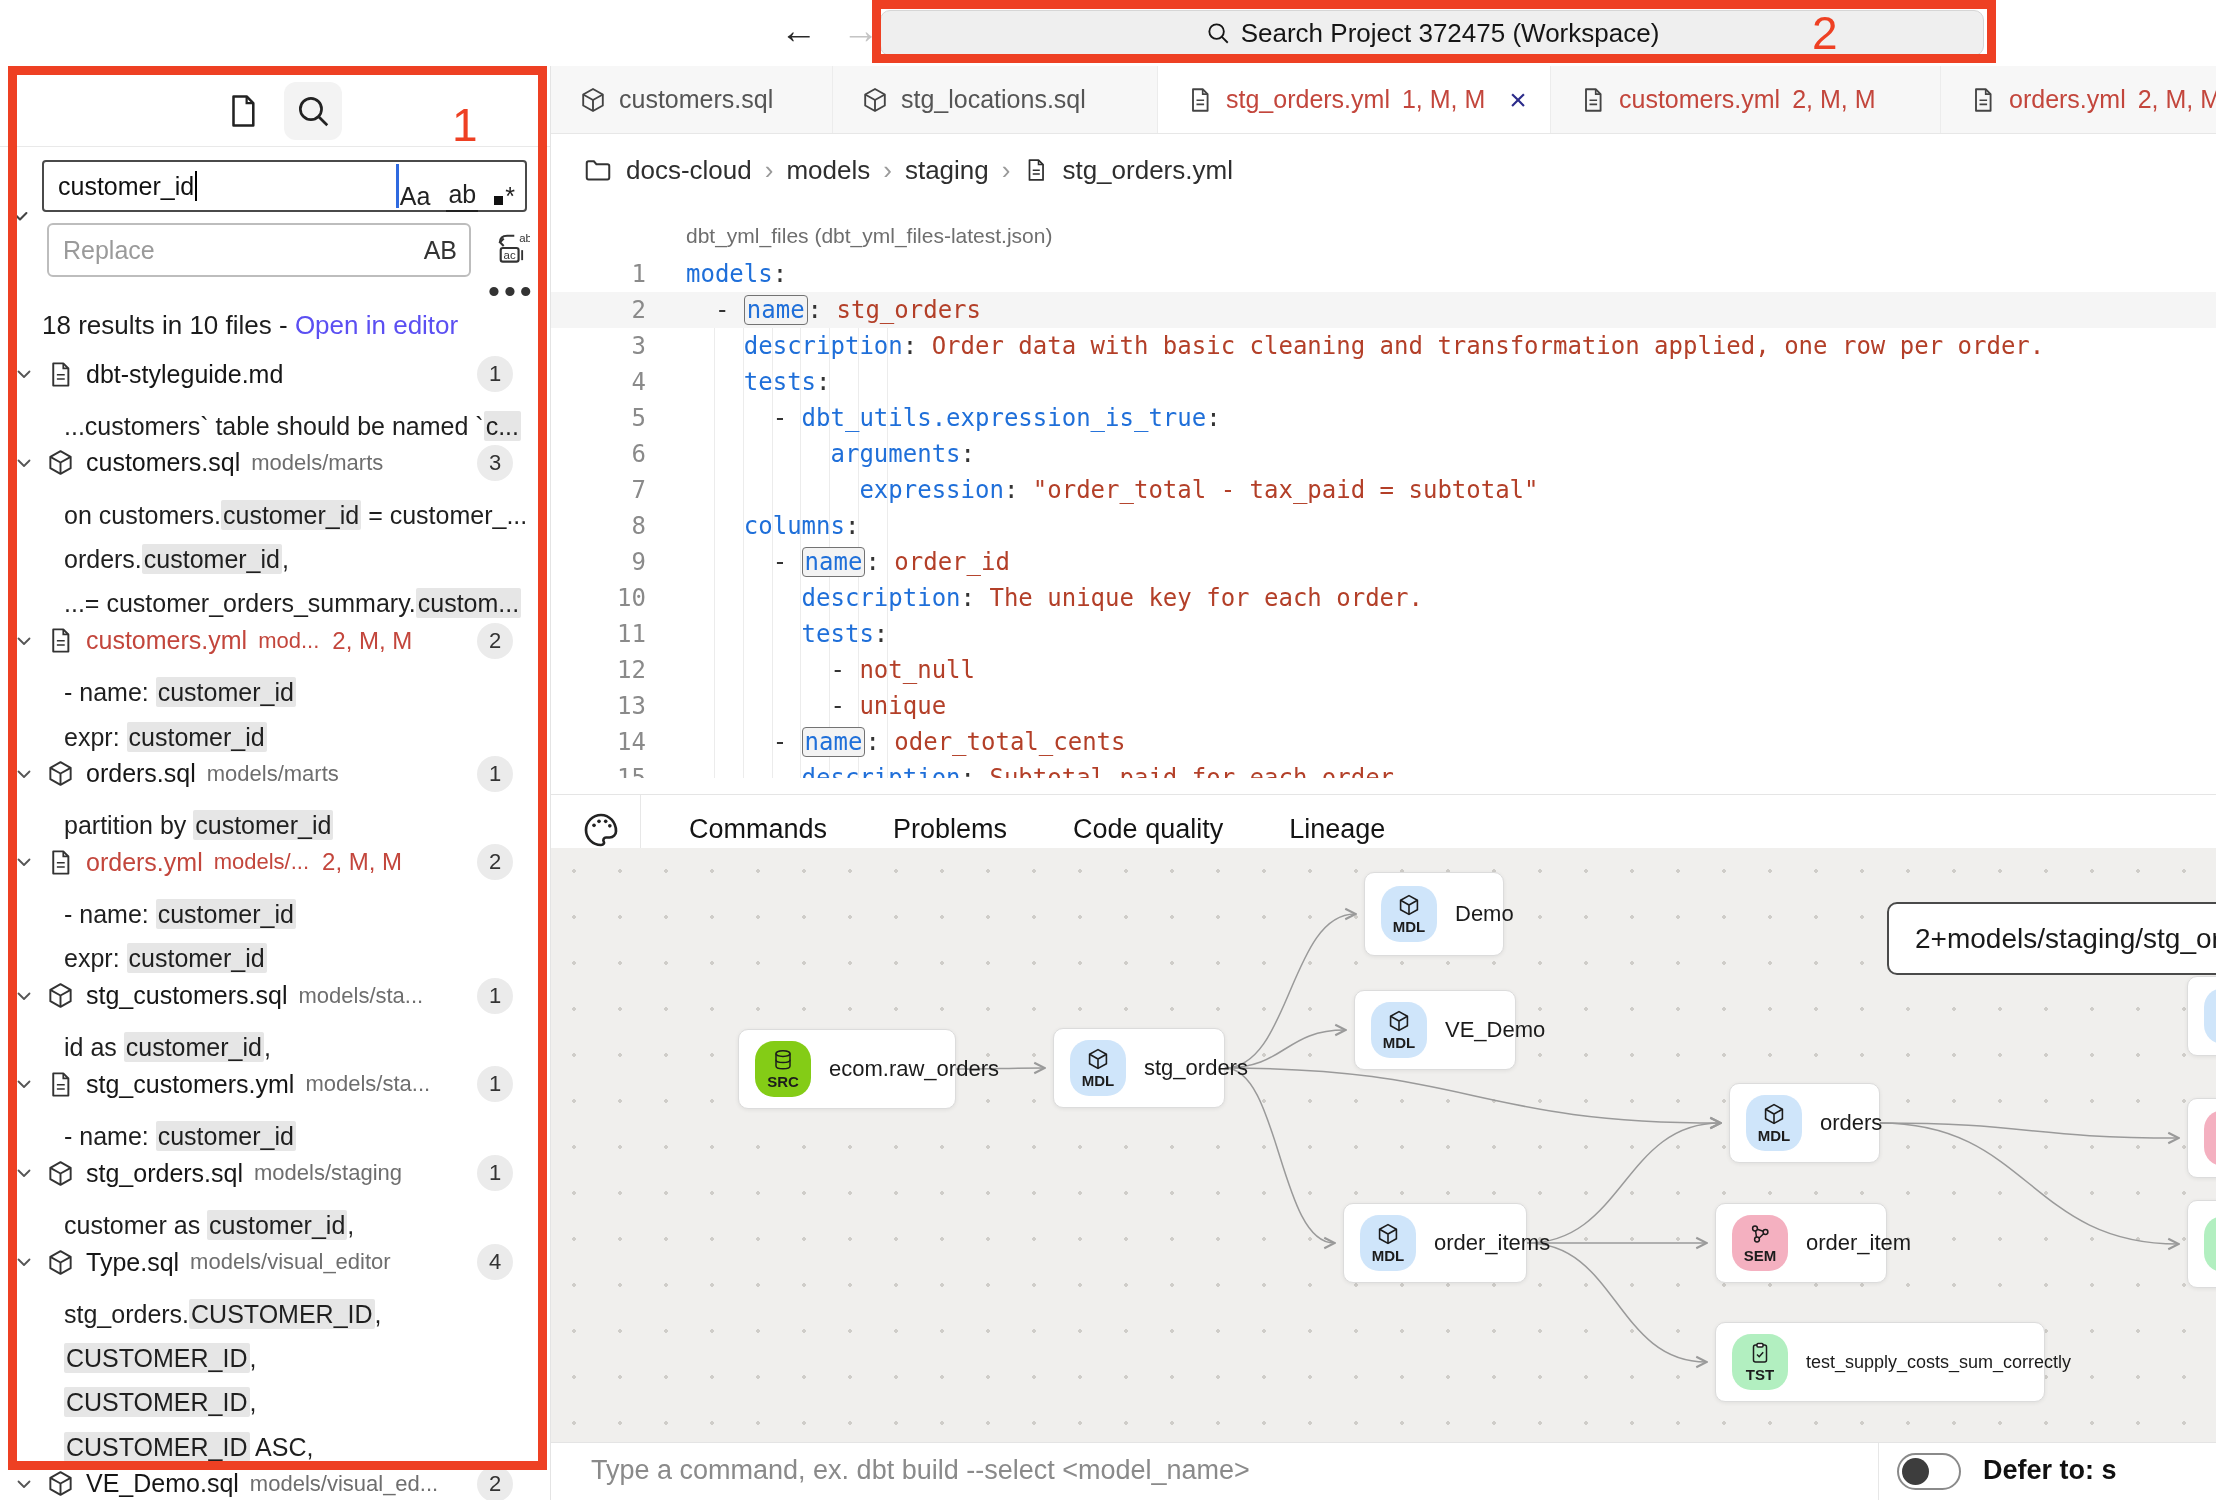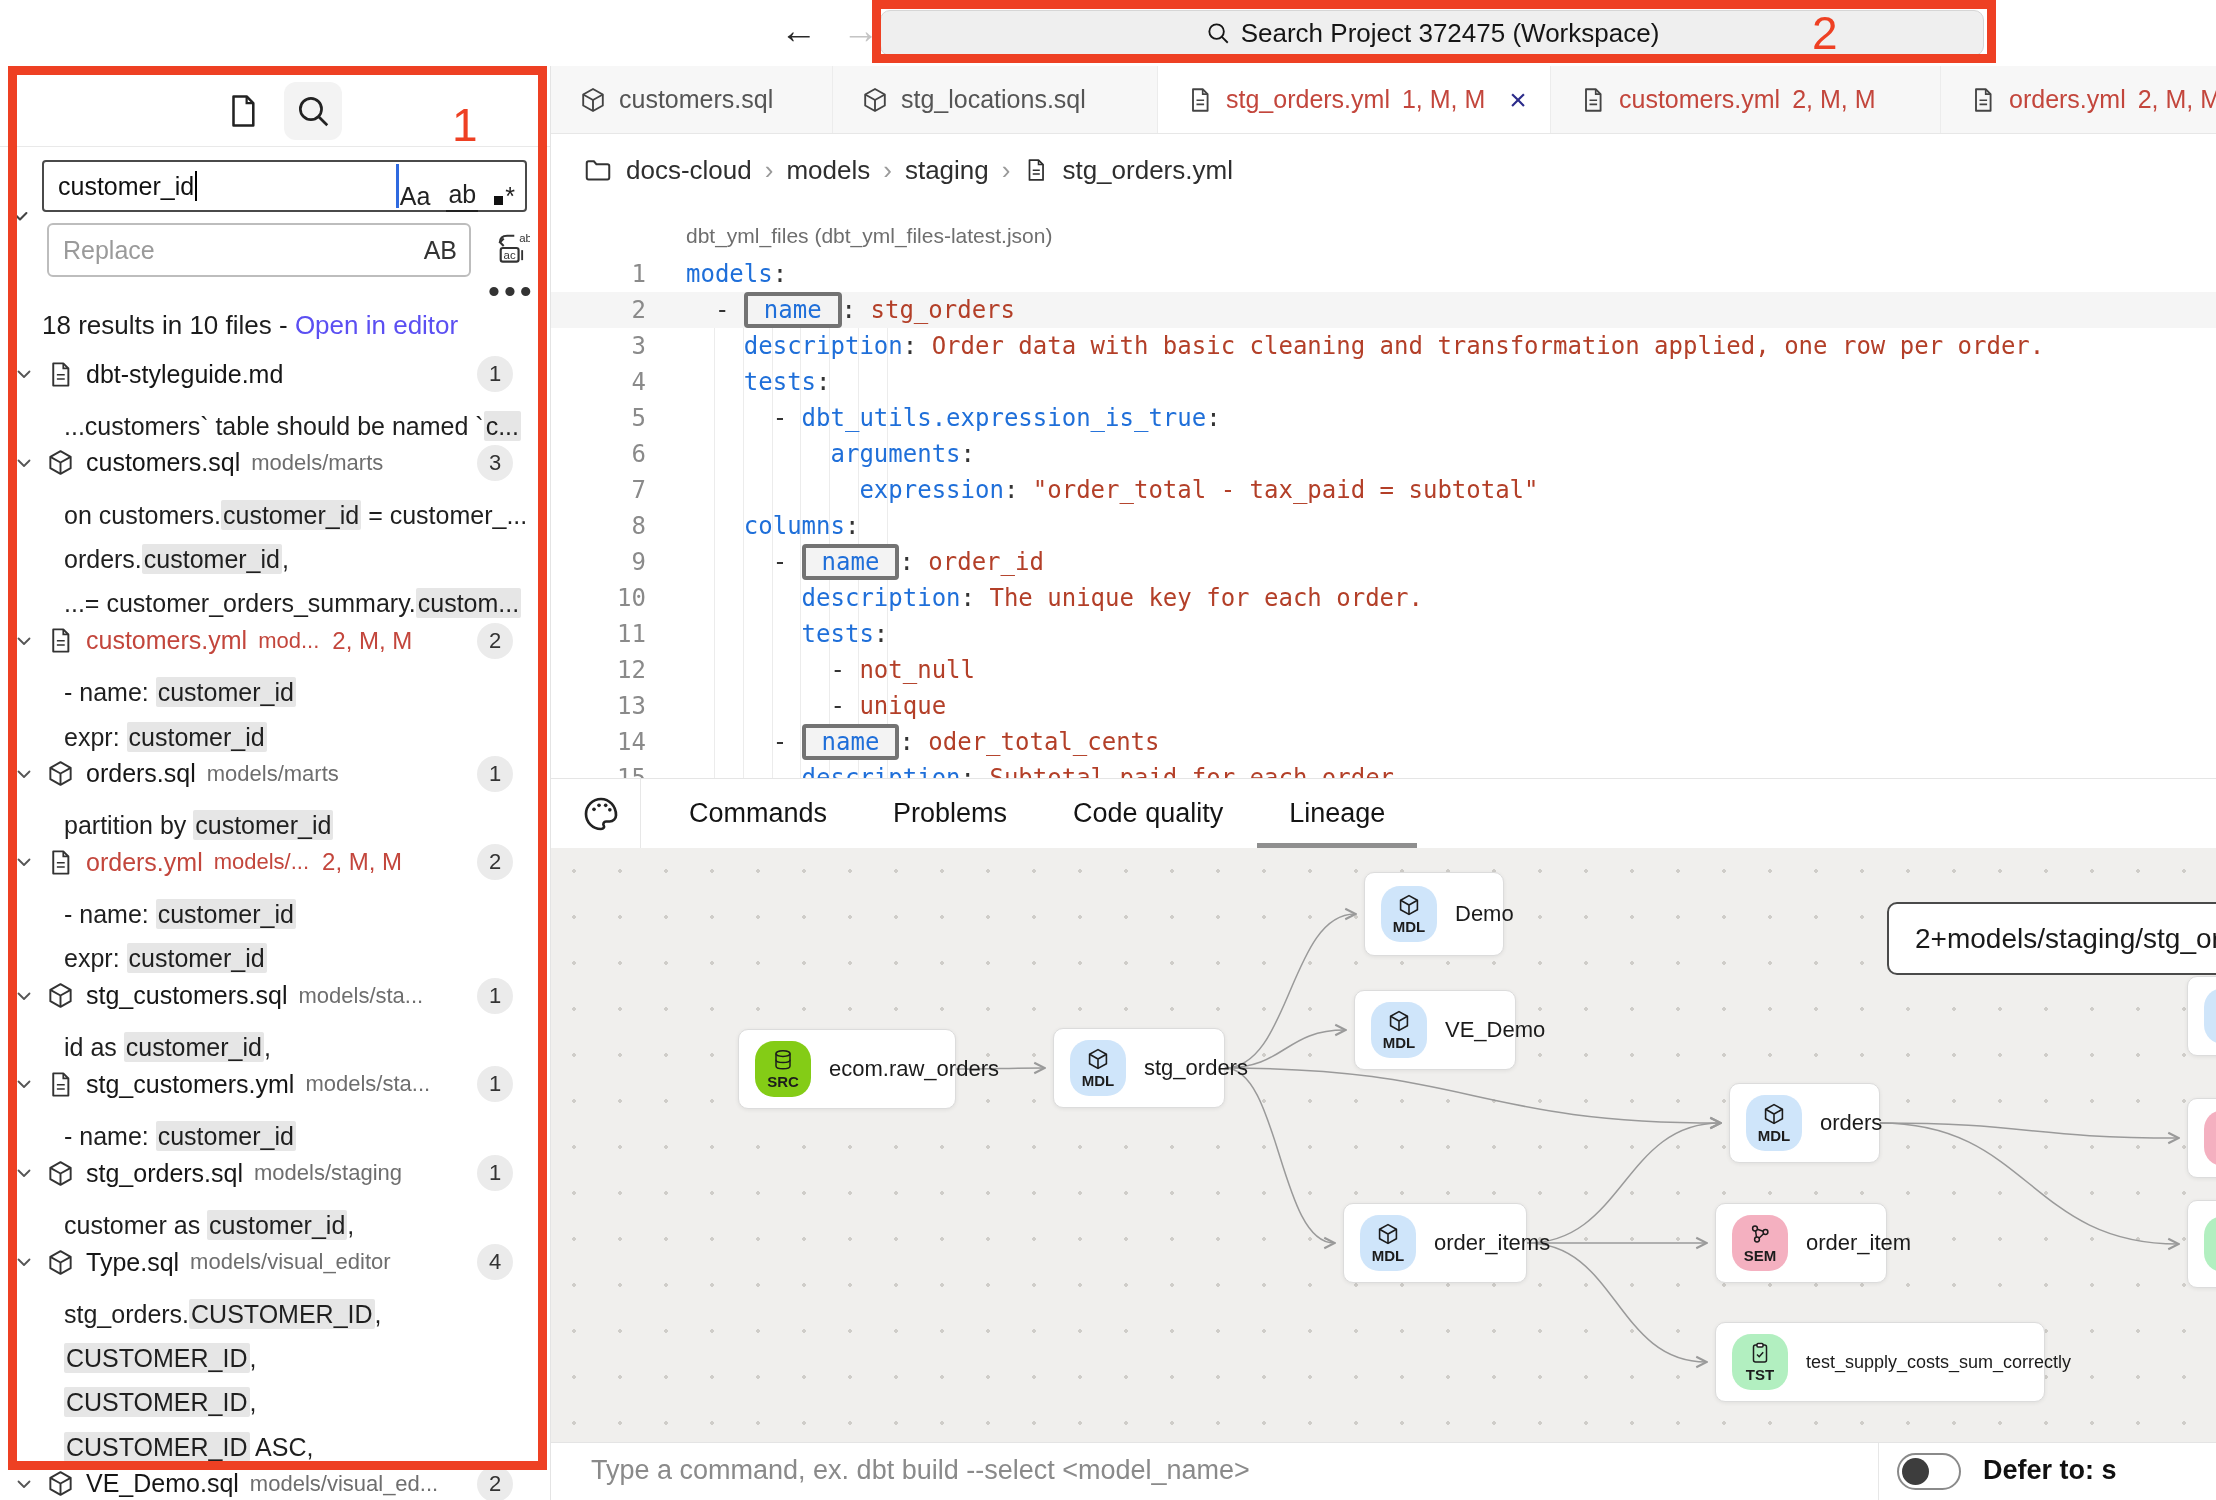--- a/index.html
+++ b/index.html
@@ -83,24 +83,24 @@
   .guides{position:absolute;left:163px;top:86px;width:175px;height:486px;
       background:repeating-linear-gradient(to right,#ececec 0 1px,transparent 1px 28.8px);z-index:0;}
   .codelines{position:absolute;left:0;top:50px;right:0;z-index:1;}
   .cline{height:36px;display:flex;align-items:center;font-family:"DejaVu Sans Mono",monospace;font-size:24px;white-space:pre;}
   .cline.hlline{background:#f5f5f5;}
   .ln{width:95px;text-align:right;color:#8a8a8a;flex:none;}
   .ct{margin-left:40px;}
   .tok-k{color:#1f6fd9;}
   .tok-v{color:#b33f28;}
   .tok-p{color:#333;}
-  .tok-kb{color:#1f6fd9;background:#f3f3f3;border:4px solid #737373;border-radius:4px;padding:0 16px;}
+  .tok-kb{color:#1f6fd9;background:#f3f3f3;border:1px solid #737373;border-radius:4px;padding:0 2px;}
 
   
-  .panelbar{position:absolute;left:0;top:712px;width:100%;height:70px;background:#fff;border-top:1px solid #e5e5e5;
+  .panelbar{position:absolute;left:0;top:728px;width:100%;height:70px;background:#fff;border-top:1px solid #e5e5e5;
       display:flex;align-items:center;box-sizing:border-box;}
   .palette{position:absolute;left:30px;top:15px;width:40px;height:40px;color:#222;}
   .pdivider{position:absolute;left:89px;top:0;bottom:0;width:1px;background:#e7e7e7;}
   .ptabs{display:flex;margin-left:138px;gap:66px;font-size:27px;color:#141414;height:70px;}
   .ptab{position:relative;display:flex;align-items:center;height:70px;}
   .ptab.active::after{content:'';position:absolute;left:-32px;right:-32px;bottom:0;height:6px;background:#8f8f8f;}
 
   .canvas{position:absolute;left:0;top:782px;width:100%;height:594px;overflow:hidden;background-color:#f0efed;
       background-image:radial-gradient(circle,#cfcdc9 1.7px,transparent 1.9px);background-size:46px 46px;}
   .edges{position:absolute;left:0;top:0;}

